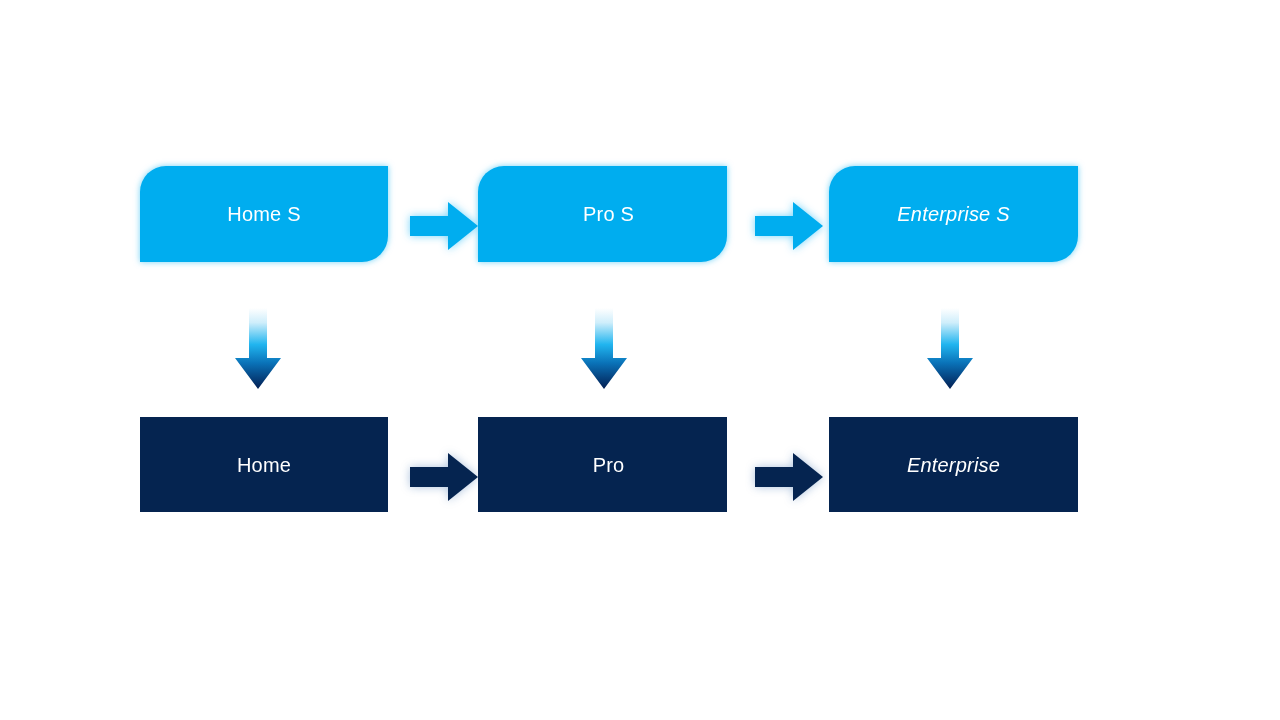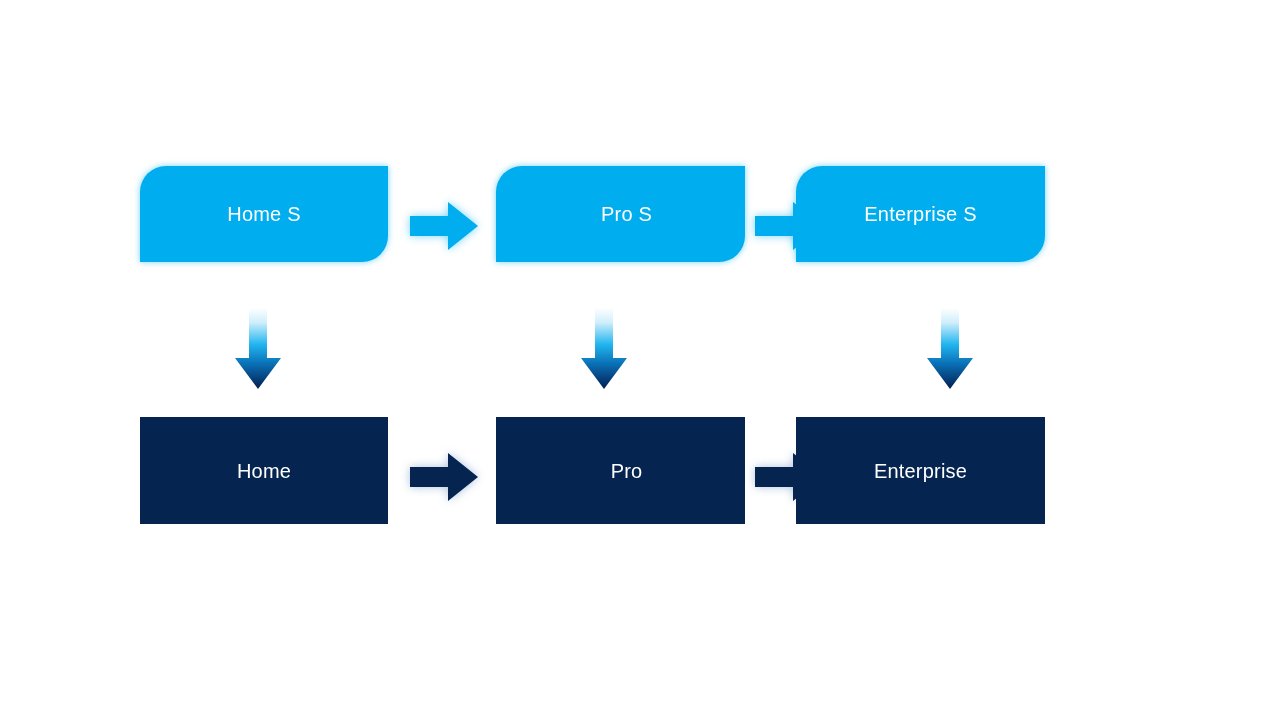--- a/index.html
+++ b/index.html
@@ -77,25 +77,25 @@
   
   .arrow-v {
     position: absolute;
     width: 48px;
     height: 82px;
   }
   .arrow-v svg { display: block; width: 100%; height: 100%; }
 
   
   .row-service .node { top: 166px; height: 96px; }
-  .row-plan   .node { top: 417px; height: 107px; }
+  .row-plan   .node { top: 417px; height: 95px; }
 
   .col-1 { left: 140px; width: 248px; }
-  .col-2 { left: 496px; width: 249px; padding-left: 12px; }
-  .col-3 { left: 796px; width: 249px; }
+  .col-2 { left: 478px; width: 249px; padding-left: 12px; }
+  .col-3 { left: 829px; width: 249px; font-style: italic; }
 
   .row-service .arrow-h { top: 200px; }
   .row-plan    .arrow-h { top: 451px; }
   .gap-1 { left: 410px; }
   .gap-2 { left: 755px; }
 
   .arrow-v.v-1 { left: 234px; top: 308px; }
   .arrow-v.v-2 { left: 580px; top: 308px; }
   .arrow-v.v-3 { left: 926px; top: 308px; }
 </style>

